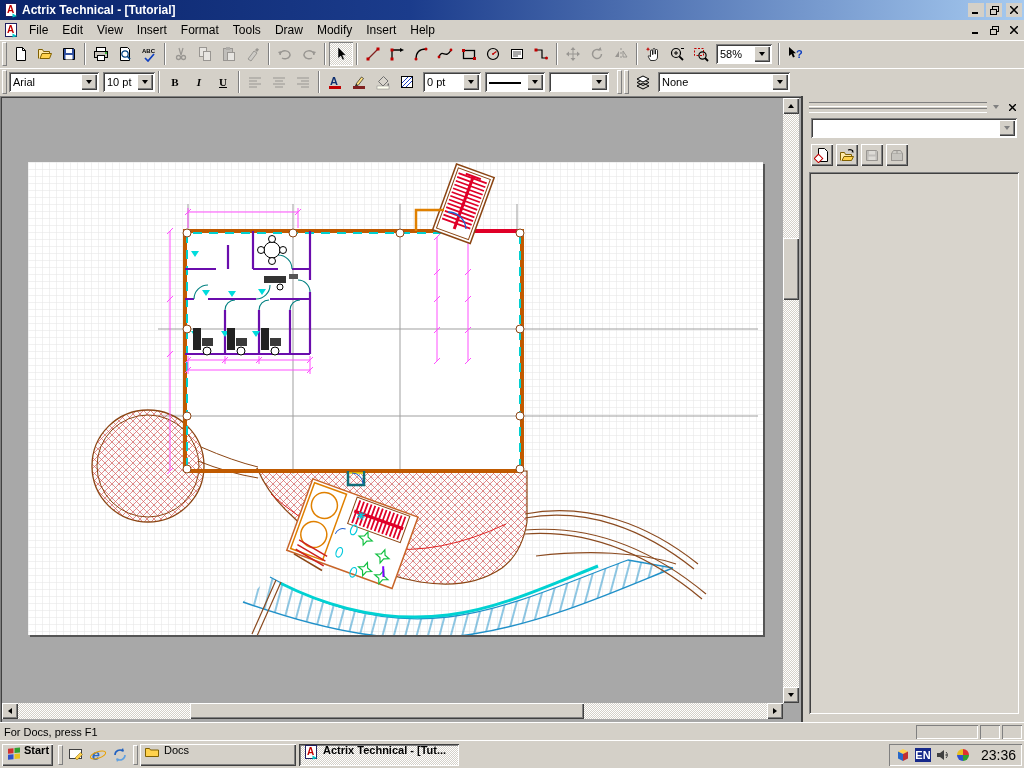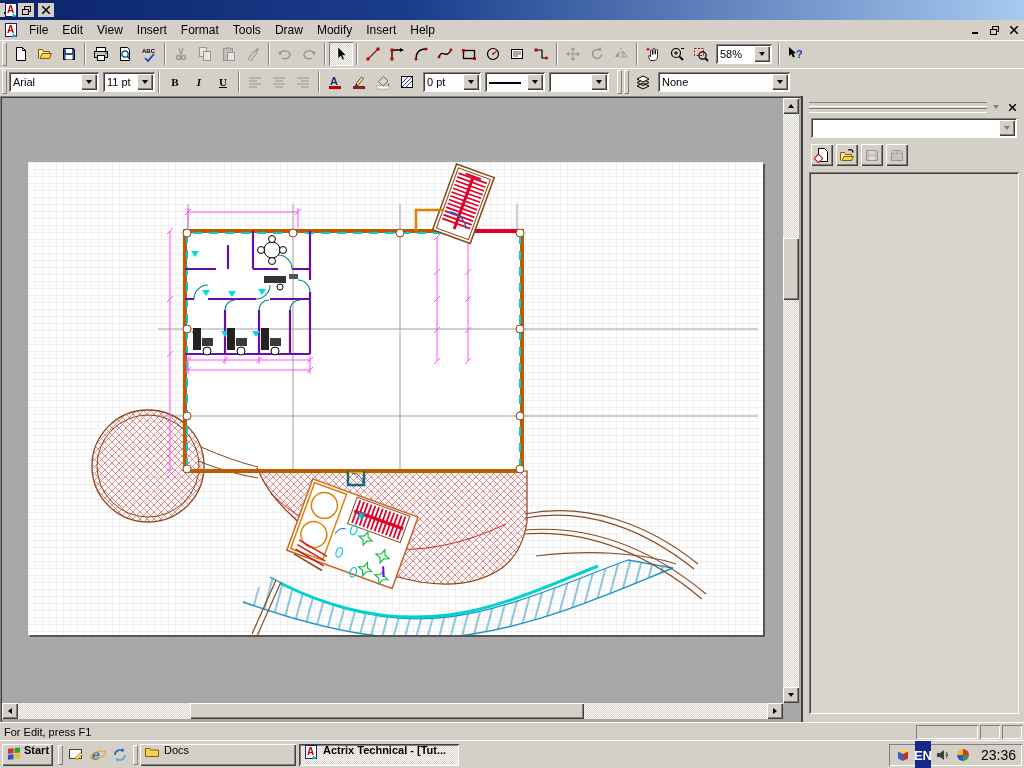--- a/index.html
+++ b/index.html
@@ -65,36 +65,37 @@
      box-shadow:inset 1px 1px 0 #fff,inset -1px -1px 0 #404040,inset -2px -2px 0 #808080}
   .taskbtn.active{font-weight:bold;
      box-shadow:inset 1px 1px 0 #404040,inset -1px -1px 0 #fff,inset 2px 2px 0 #808080;
      background-image:linear-gradient(45deg,#fff 25%,transparent 25%,transparent 75%,#fff 75%),
                       linear-gradient(45deg,#fff 25%,transparent 25%,transparent 75%,#fff 75%);
      background-size:2px 2px;background-position:0 0,1px 1px}
   .qicon{width:22px;height:22px;display:flex;align-items:center;justify-content:center}
   #tray{margin-left:auto;height:22px;display:flex;align-items:center;padding:0 6px;margin-right:2px;
      box-shadow:inset 1px 1px 0 #808080,inset -1px -1px 0 #fff}
   .trayicon{width:16px;height:16px;margin-right:4px;display:flex;align-items:center;justify-content:center}
-  #enbadge{width:16px;height:28px;background:#16298a;color:#fff;font-size:13px;font-weight:bold;
+  #enbadge{width:16px;height:14px;background:#16298a;color:#fff;font-size:11px;font-weight:bold;
      display:flex;align-items:center;justify-content:center}
   #clock{margin-left:6px;font-size:14px}
   text{font-family:"Liberation Sans",sans-serif}
 </style>
 </head>
 <body>
 
 <div id="titlebar" class="abs">
   <span class="abs" style="left:3px;top:2px">
     <svg width="16" height="16">
         <rect x="2.5" y="1.5" width="11" height="13" fill="#fff" stroke="#202060"></rect>
         <text x="4" y="11" font-size="10" font-weight="bold" fill="#c00000">A</text>
         <path d="M9.5 11.5l4.5 2.5-4.5 1.5z" fill="#00c8c8"></path>
       </svg>
   </span>
+  <span class="ttext" style="margin-left:22px">Actrix Technical - [Tutorial]</span>
   <span class="wbtn">
       <svg width="8" height="7">
         <path d="M0 6h6" stroke="#000" stroke-width="2"></path>
       </svg>
     </span>
   <span class="wbtn">
       <svg width="9" height="9">
         <rect x="2.5" y="0.5" width="6" height="5" fill="none" stroke="#000"></rect>
         <rect x="0.5" y="3.5" width="6" height="5" fill="#d4d0c8" stroke="#000"></rect>
       </svg>
@@ -348,21 +349,21 @@
 
 <div class="tbrow abs" style="top:68px">
   <span class="grip"></span>
   <span class="combo" style="width:90px">
     <span class="cval">Arial</span>
     <span class="cbtn">
         <span class="tri-dn"></span>
       </span>
   </span>
   <span class="combo" style="width:52px;margin-left:4px">
-    <span class="cval">11 pt</span>
+    <span class="cval">10 pt</span>
     <span class="cbtn">
         <span class="tri-dn"></span>
       </span>
   </span>
   <span class="vsep"></span>
   <span class="tb-btn" style="font-weight:bold;font-family:'Liberation Serif',serif">B</span>
   <span class="tb-btn" style="font-style:italic;font-weight:bold;font-family:'Liberation Serif',serif">I</span>
   <span class="tb-btn" style="text-decoration:underline;font-weight:bold;font-family:'Liberation Serif',serif">U</span>
   <span class="vsep"></span>
   <span class="tb-btn dis">
@@ -652,21 +653,21 @@
           <rect x="2.5" y="6.5" width="11" height="7" fill="#b8b4ac" stroke="#505050"></rect>
           <path d="M2.5 6.5l2-3h7l2 3" fill="#c8c4bc" stroke="#505050"></path>
           <path d="M8 3.5v3" stroke="#505050"></path>
         </svg>
       </span>
   </div>
   <div class="abs sunken" style="left:6px;top:76px;width:210px;height:542px;background:#d8d4cc"></div>
 </div>
 
 <div id="statusbar" class="abs">
-  <span style="padding-left:4px;flex:1">For Edit, press F1</span>
+  <span style="padding-left:4px;flex:1">For Docs, press F1</span>
   <span class="spane" style="width:62px"></span>
   <span class="spane" style="width:20px"></span>
   <span class="spane" style="width:20px"></span>
 </div>
 
 <div id="taskbar" class="abs">
   <span class="taskbtn" style="margin-left:2px;font-weight:bold">
     <svg width="16" height="16" style="margin-right:2px">
         <g transform="skewY(-6) translate(0,2)">
           <rect x="2" y="3" width="5.5" height="5" fill="#d03030"></rect>

